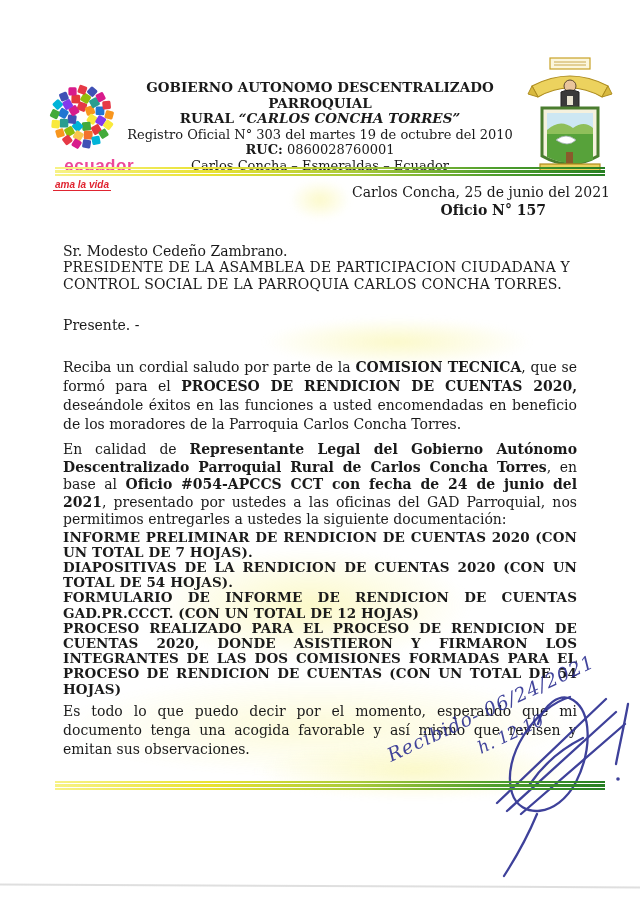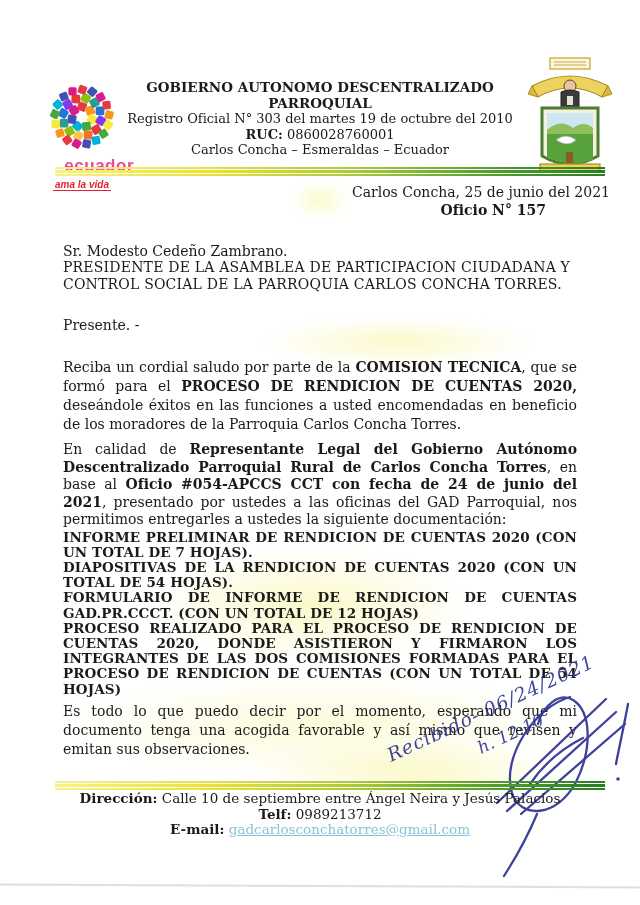--- a/index.html
+++ b/index.html
@@ -121,20 +121,21 @@
     <path d="M21 74 Q 34 62 47 72 Q 58 64 67 72 L 67 80 L 21 80 Z" fill="#8fbf5a"></path>
     <path d="M21 78 L67 78 L67 104 Q 44 112 21 101 Z" fill="#57a23a"></path>
     <path d="M30 84 Q 40 76 50 84 Q 42 92 30 84 Z" fill="#ffffff" stroke="#9aa" stroke-width=".8"></path>
     <rect x="40" y="96" width="7" height="12" fill="#8a5a2b"></rect>
     <rect x="14" y="108" width="60" height="8" fill="#ecd25e" stroke="#ae8d20" stroke-width="1.2"></rect>
     <line x1="19" y1="112" x2="69" y2="112" stroke="#5f4d17" stroke-width="1.4" stroke-dasharray="3 2"></line>
   </svg>
 
   <div class="header-text">
     <div class="l1">GOBIERNO AUTONOMO DESCENTRALIZADO PARROQUIAL</div>
+    <div class="l2"><span class="b">RURAL </span><span class="b i">“CARLOS CONCHA TORRES”</span></div>
     <div>Registro Oficial N° 303 del martes 19 de octubre del 2010</div>
     <div><span class="b">RUC:</span> <span>0860028760001</span></div>
     <div>Carlos Concha – Esmeraldas – Ecuador</div>
   </div>
 
   <div class="stripe stripe-top">
     <div class="s1"></div>
       <div class="s2"></div>
       <div class="s3"></div>
   </div>
@@ -184,20 +185,15 @@
       <path d="M152 202 C 142 226, 128 250, 119 264"></path>
     </g>
   </svg>
 
   <div class="stripe stripe-bottom">
     <div class="s1"></div>
       <div class="s2"></div>
       <div class="s3"></div>
   </div>
 
-  <div class="footer-text">
-    <div><span class="b">Dirección:</span><span> Calle 10 de septiembre entre Ángel Neira y Jesús Palacios</span></div>
-    <div><span class="b">Telf:</span><span> 0989213712</span></div>
-    <div><span class="b">E-mail:</span> <a href="#">gadcarlosconchatorres@gmail.com</a></div>
-  </div>
 
   <div class="scan-line"></div>
 </div>
 
 </body></html>

